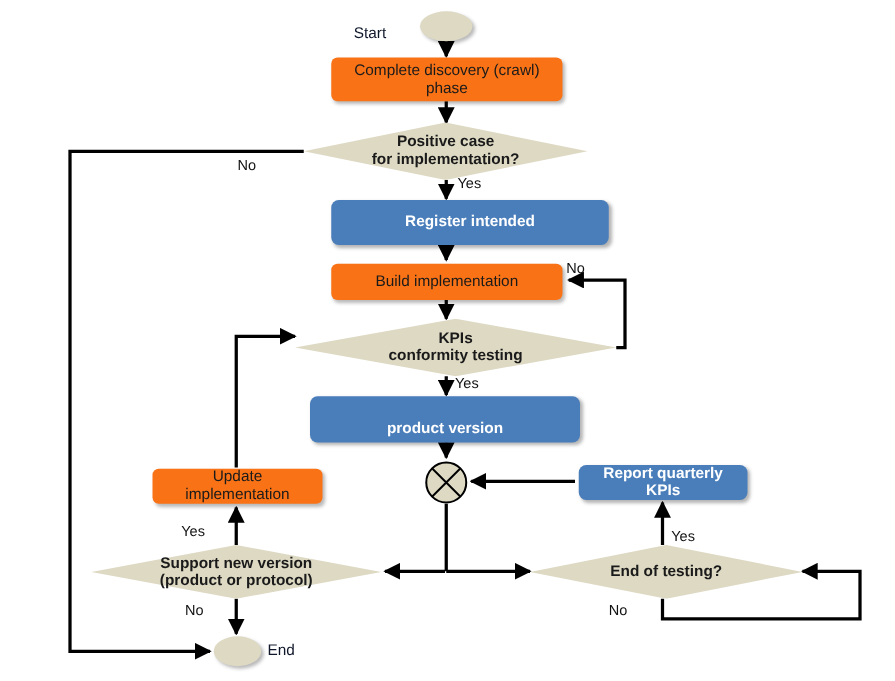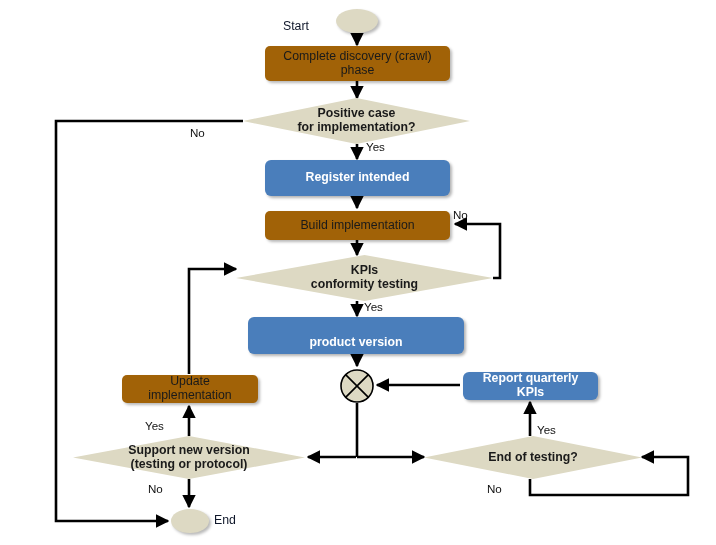--- a/index.html
+++ b/index.html
@@ -32,21 +32,21 @@
     position: absolute;
     box-sizing: border-box;
     display: flex;
     align-items: center;
     justify-content: center;
     text-align: center;
     line-height: 1.12;
   }
 
   .proc {
-    background: #a16207;
+    background: #f97316;
     border-radius: 5px;
     color: #1a1a1a;
     font-size: 12.3px;
     box-shadow: 2px 2px 3px rgba(0,0,0,0.28);
     padding: 2px 6px;
   }
 
   .proc-blue {
     background: #4a7ebb;
     border-radius: 6px;
@@ -175,21 +175,21 @@
     <div class="decision-label">
       <span>
         <span>Positive case</span><br>
         <span>for implementation?</span>
       </span>
     </div>
   </div>
   <div class="edge-label" style="left:190px; top:126px;">No</div>
   <div class="edge-label" style="left:366px; top:140px;">Yes</div>
 
-  <div class="node proc-blue" style="left:265px; top:160px; width:185px; height:36px;">
+  <div class="node proc-blue" style="left:265px; top:160px; width:222px; height:36px;">
     <span>
       <span>Register intended</span><br>
     </span>
   </div>
 
   <div class="node proc" style="left:265px; top:211px; width:185px; height:29px;">
     <span>Build implementation</span>
   </div>
   <div class="edge-label" style="left:453px; top:208px;">No</div>
 
@@ -226,21 +226,21 @@
     <span>Report quarterly KPIs</span>
   </div>
 
   <div class="decision-wrap" style="left:73px; top:436px; width:232px; height:43px;">
     <svg class="decision-shape" viewBox="0 0 232 43" preserveAspectRatio="none">
       <polygon points="0,21.5 116,0 232,21.5 116,43" fill="#ddd9c3"></polygon>
     </svg>
     <div class="decision-label">
       <span>
         <span>Support new version</span><br>
-        <span>(testing or protocol)</span>
+        <span>(product or protocol)</span>
       </span>
     </div>
   </div>
   <div class="edge-label" style="left:145px; top:419px;">Yes</div>
   <div class="edge-label" style="left:148px; top:482px;">No</div>
 
   <div class="decision-wrap" style="left:424px; top:436px; width:218px; height:43px;">
     <svg class="decision-shape" viewBox="0 0 218 43" preserveAspectRatio="none">
       <polygon points="0,21.5 109,0 218,21.5 109,43" fill="#ddd9c3"></polygon>
     </svg>

